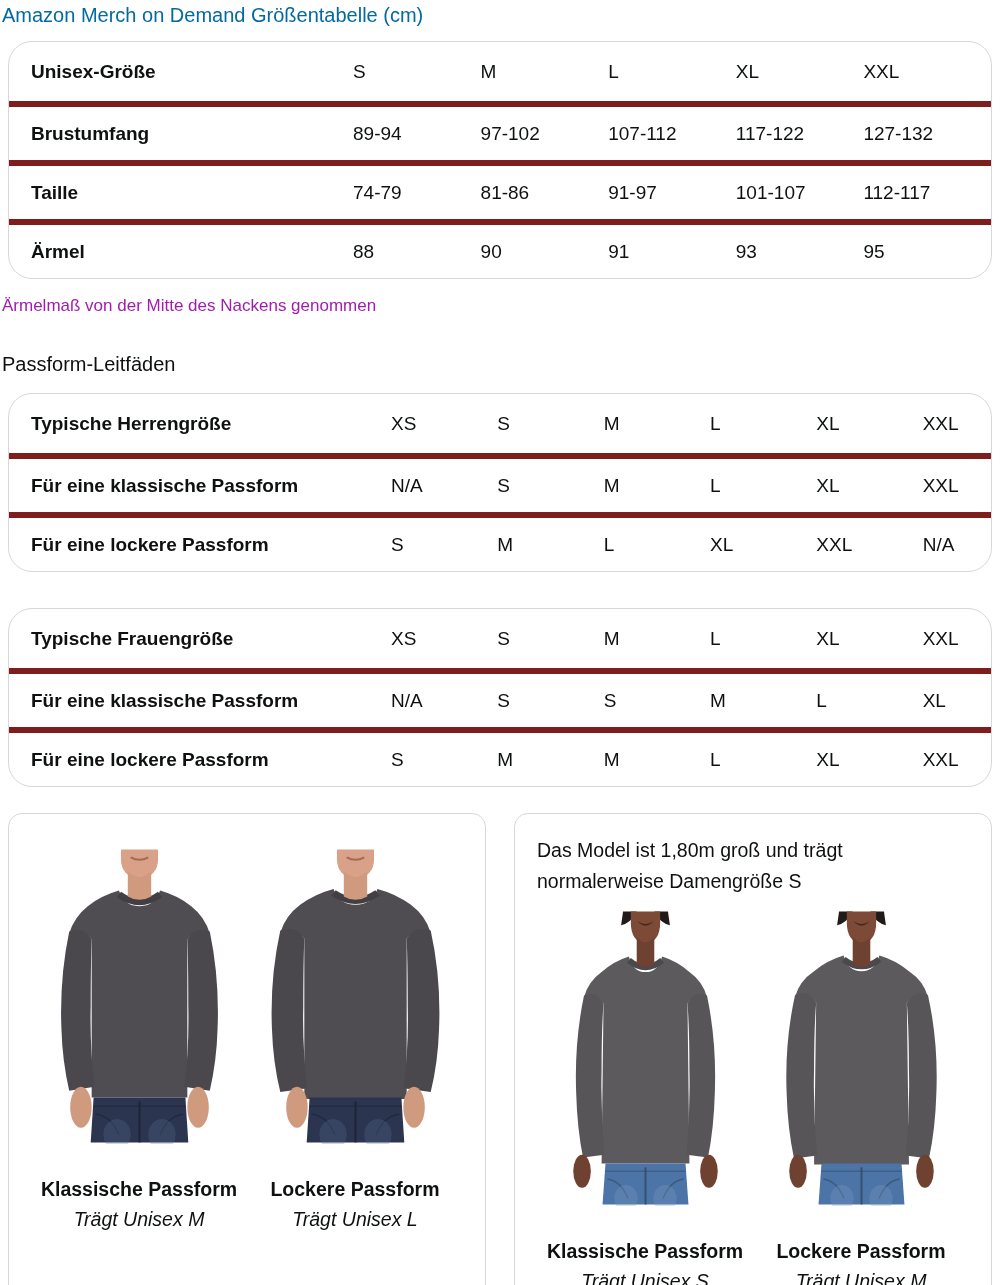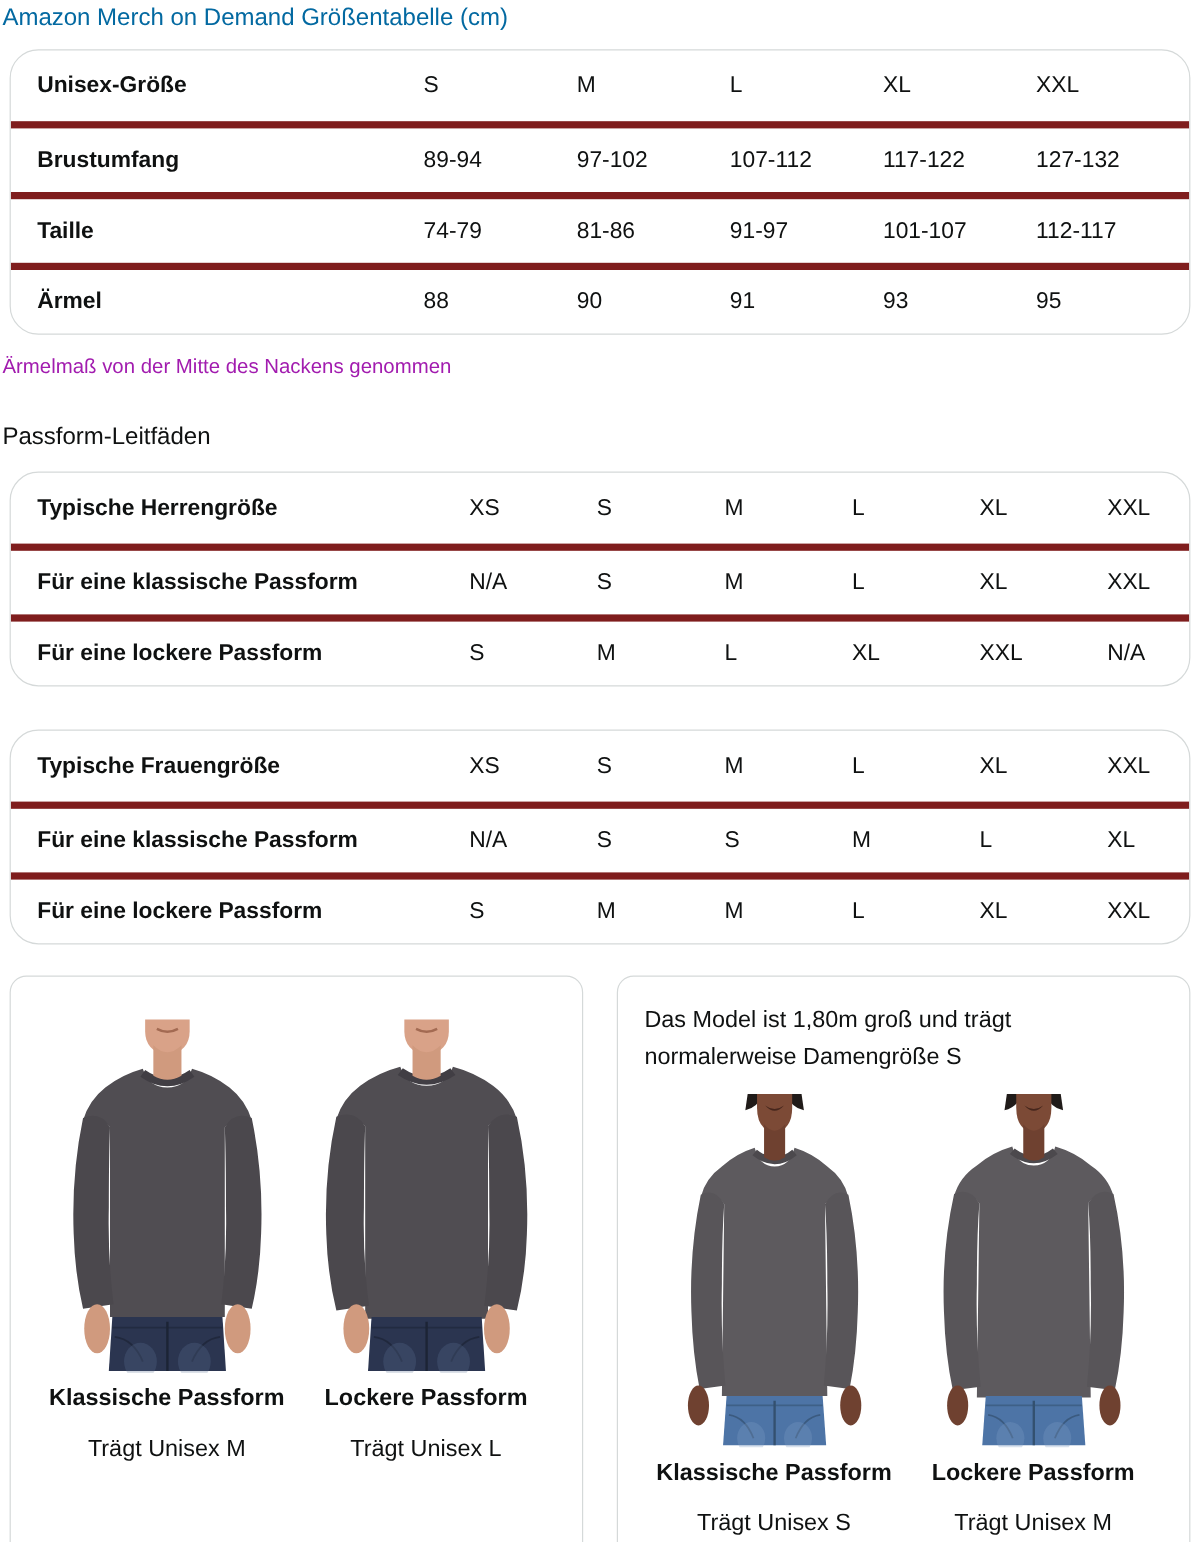--- a/index.html
+++ b/index.html
@@ -42,22 +42,22 @@
     flex: 1;
     border: 1px solid #d5d9d9;
     border-radius: 14px;
     padding: 21px 22px 20px 22px;
     background: #fff;
   }
   .card-desc { font-size: 19.5px; line-height: 31px; max-width: 392px; }
   .figures { display: flex; margin-top: 13px; }
   .figure { flex: 1; text-align: center; }
   .figure svg { width: 205px; height: 296px; display: block; margin: 0 auto; }
-  .fit-label { font-weight: bold; font-size: 19.5px; margin-top: 10px; }
-  .size-label { font-size: 19.5px; margin-top: 19px; }
+  .fit-label { font-weight: bold; font-size: 19.5px; margin-top: 34px; }
+  .size-label { font-size: 19.5px; margin-top: 7px; font-style: italic; }
 </style>
 </head>
 <body>
 
 <svg width="0" height="0" style="position:absolute">
   <defs>
     <g id="male-shirt">
       <path d="M105,58 Q89,58 84,42 Q66,47 52,58 Q38,69 33,86 Q47,80 56,92 L56,254 L154,254 L154,92 Q163,80 177,86 Q172,69 158,58 Q144,47 126,42 Q121,58 105,58 Z" fill="#504d52"></path>
       <path d="M33,84 Q23,132 25,183 Q26,217 33,247 L59,243 Q54,203 55,160 Q55,118 56,92 Q48,78 33,84 Z" fill="#4b484d"></path>
       <path d="M177,84 Q187,132 185,183 Q184,217 177,247 L151,243 Q156,203 155,160 Q155,118 154,92 Q162,78 177,84 Z" fill="#4b484d"></path>

